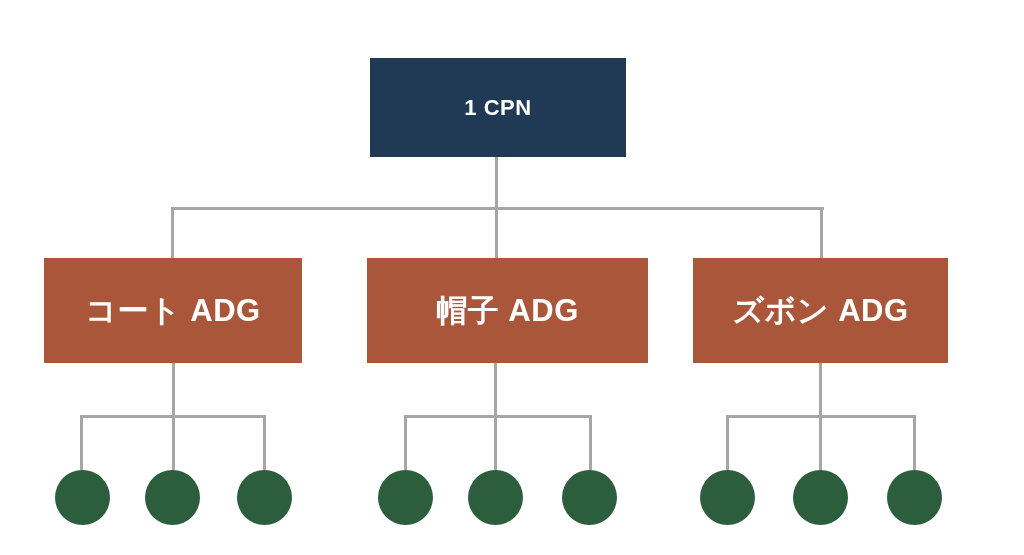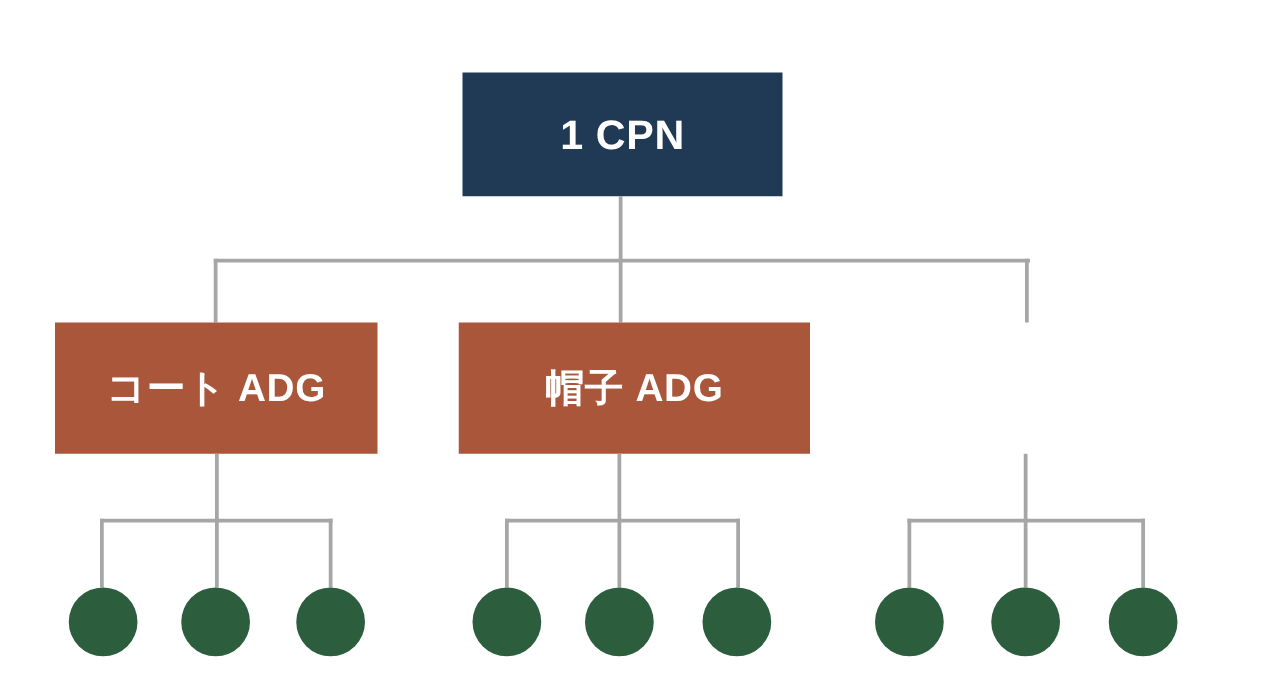--- a/index.html
+++ b/index.html
@@ -11,21 +11,21 @@
     overflow: hidden;
     font-family: "Liberation Sans", "DejaVu Sans", sans-serif;
   }
   .node {
     position: absolute;
     display: flex;
     align-items: center;
     justify-content: center;
     color: var(--label-text, #ffffff);
     font-weight: 700;
-    font-size: 33px;
+    font-size: 22px;
     letter-spacing: 0.5px;
     text-align: center;
     box-sizing: border-box;
   }
   .node.root {
     left: 370px; top: 58px; width: 256px; height: 99px;
     background: var(--root-fill, #203A55);
   }
   .node.child {
     top: 258px; height: 105px;
@@ -63,20 +63,23 @@
   <div class="line v" style="left:171px; top:207px; height:51px;"></div>
   <div class="line v" style="left:495px; top:207px; height:51px;"></div>
   <div class="line v" style="left:820px; top:207px; height:51px;"></div>
 
   <div class="node child c1">
     <span>コート ADG</span>
   </div>
   <div class="node child c2">
     <span>帽子 ADG</span>
   </div>
+  <div class="node child c3">
+    <span>ズボン ADG</span>
+  </div>
 
   <div class="line v" style="left:172px; top:363px; height:107px;"></div>
   <div class="line h" style="left:80px;  top:415px; width:186px;"></div>
   <div class="line v" style="left:80px;  top:415px; height:55px;"></div>
   <div class="line v" style="left:263px; top:415px; height:55px;"></div>
   <div class="leaf" style="left:55px;"></div>
   <div class="leaf" style="left:145px;"></div>
   <div class="leaf" style="left:237px;"></div>
 
   <div class="line v" style="left:494px; top:363px; height:107px;"></div>

